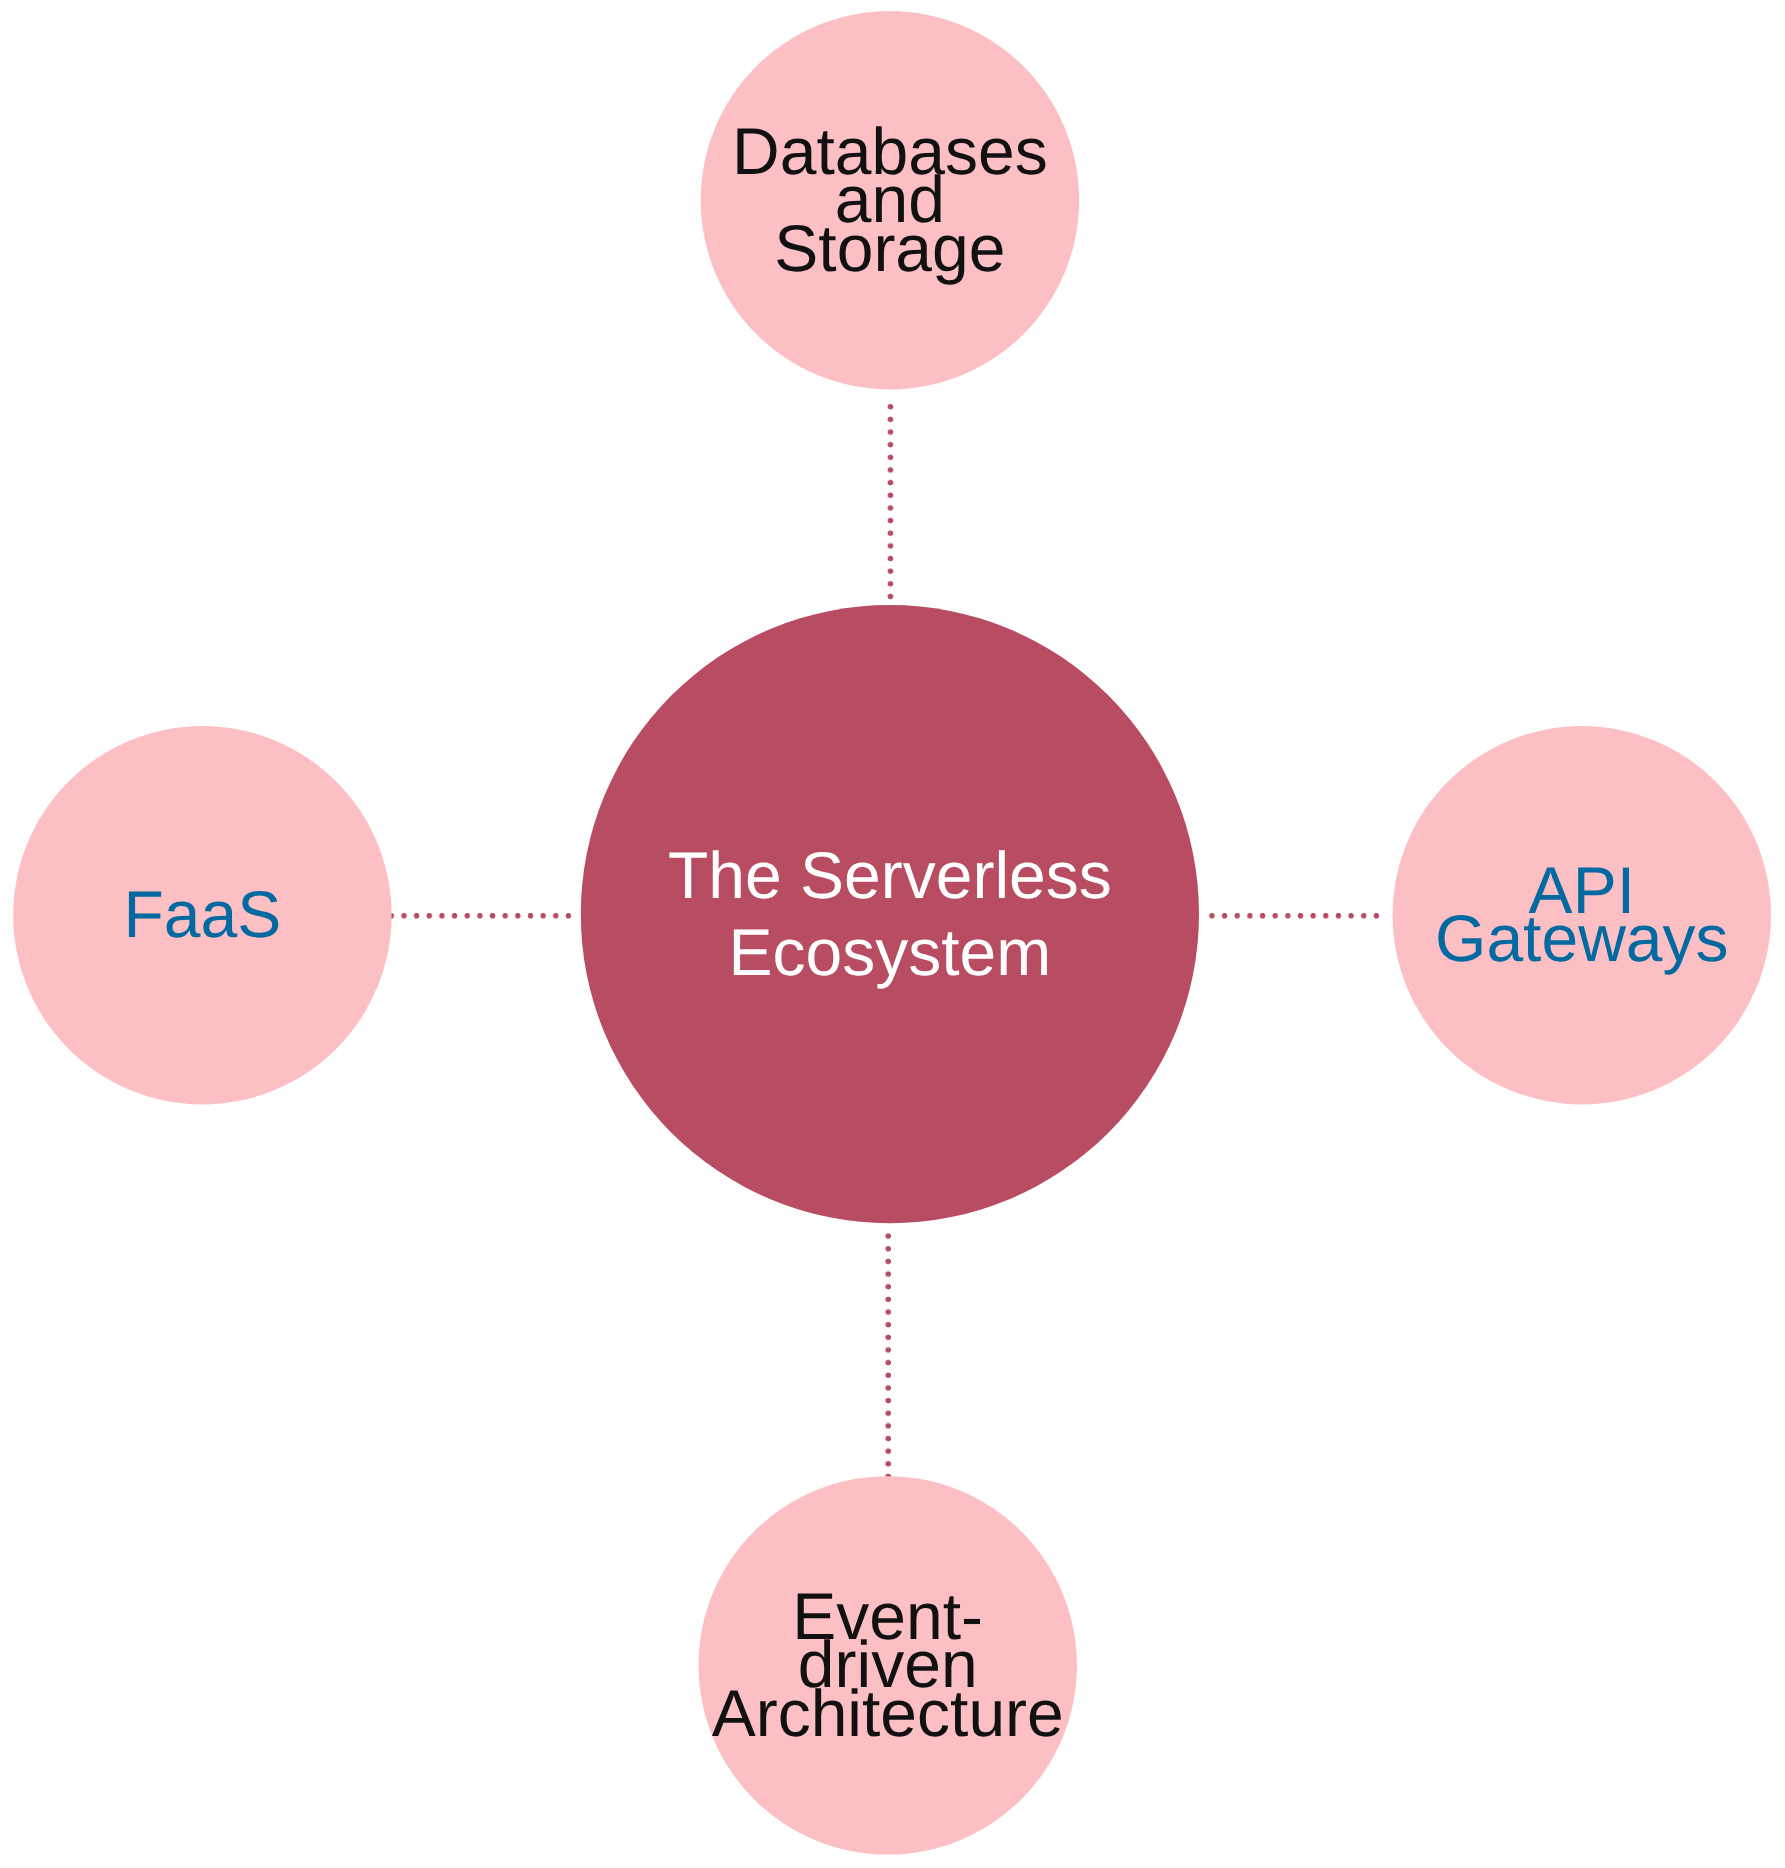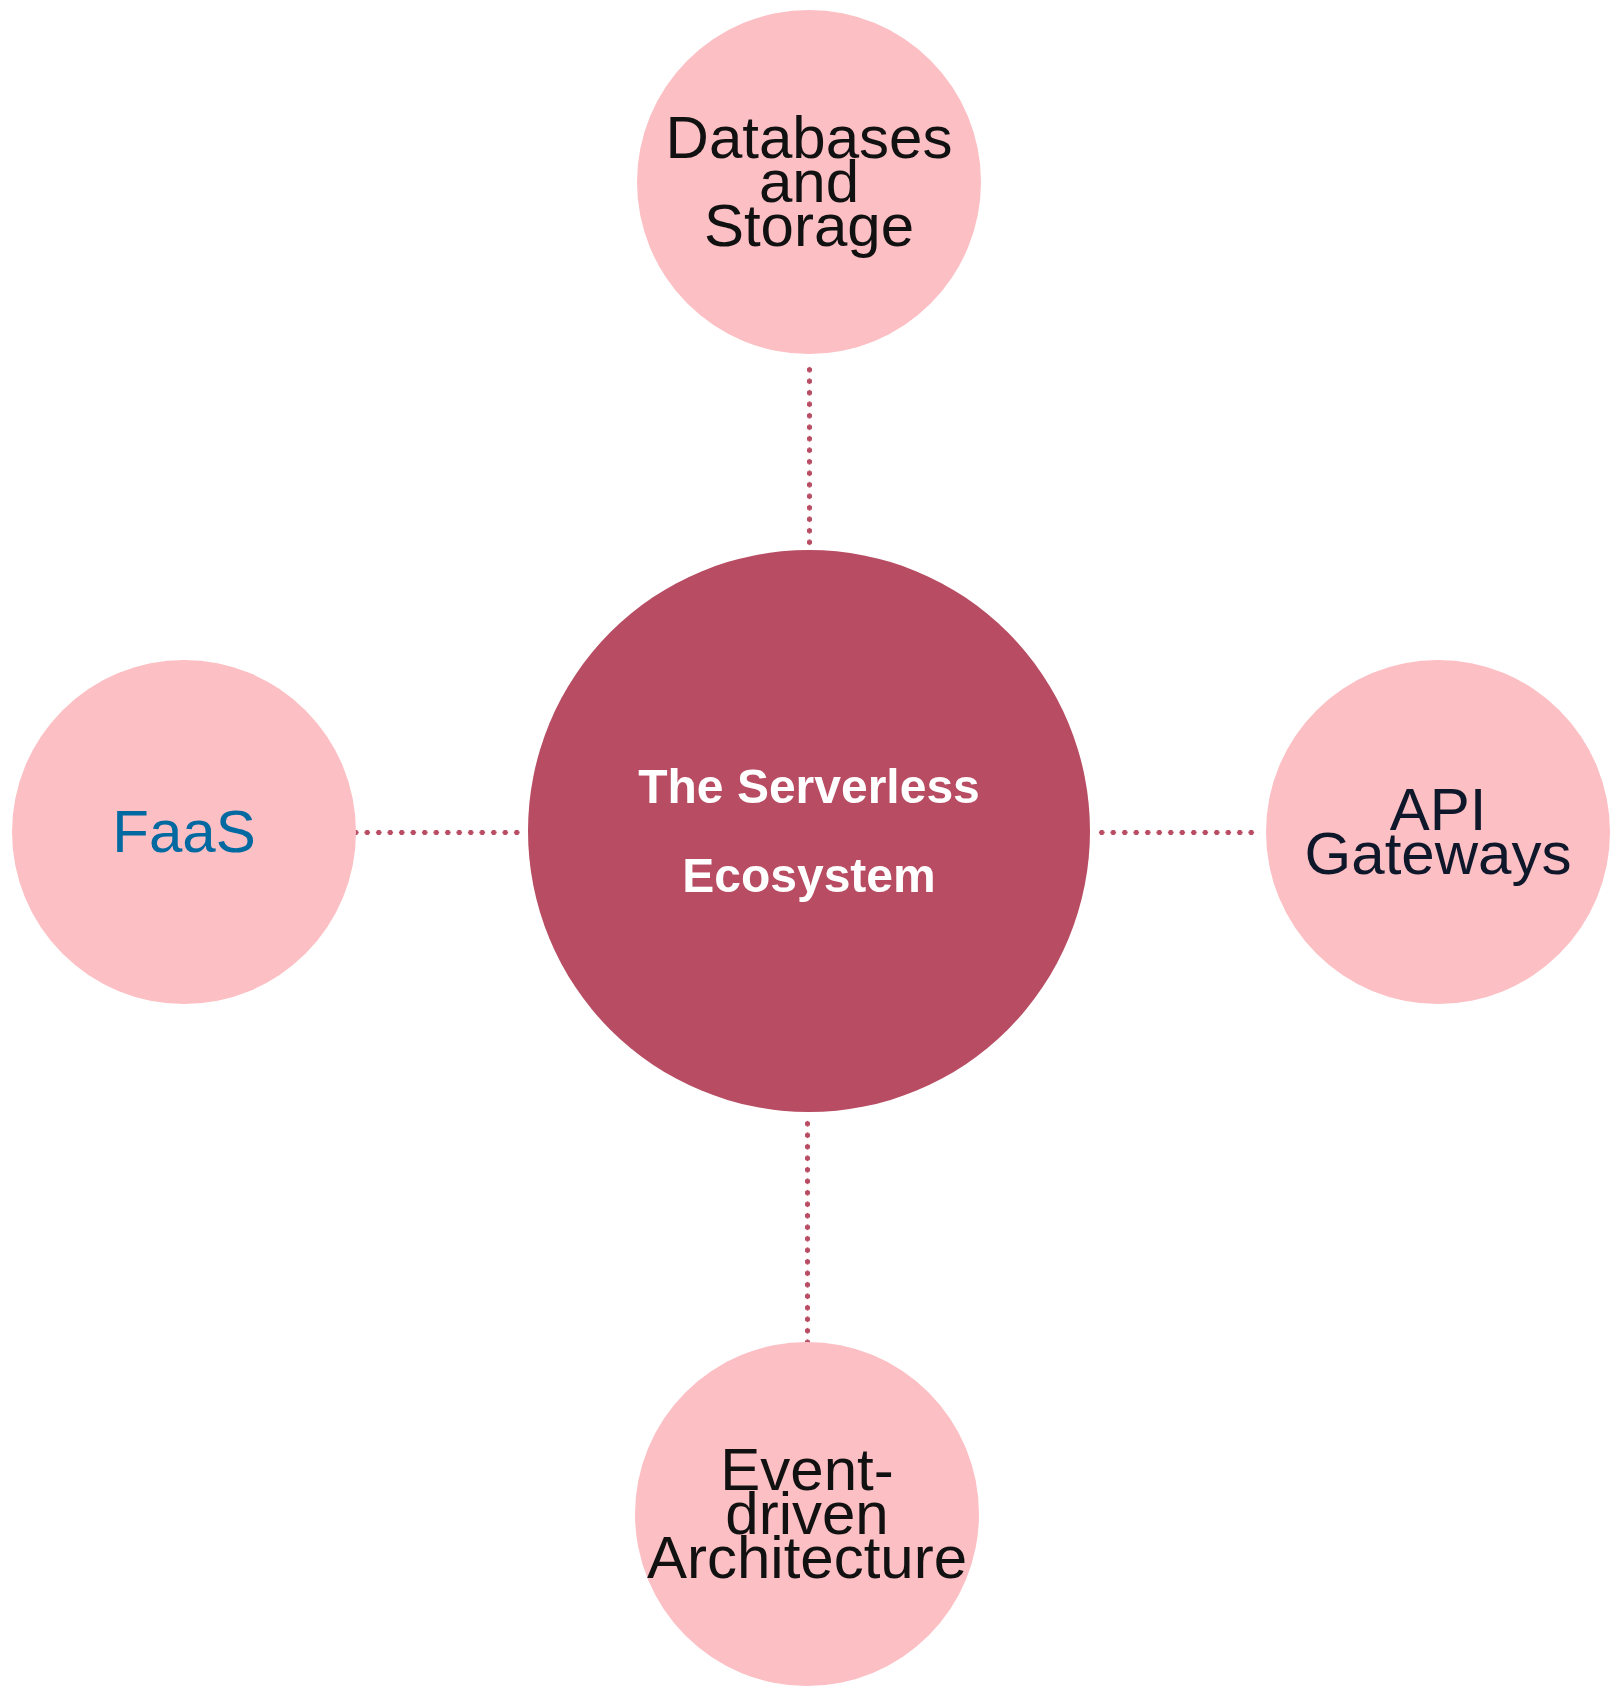--- a/index.html
+++ b/index.html
@@ -1,21 +1,21 @@
 <!DOCTYPE html>
 <html><head>
 <meta charset="utf-8">
 <style>
   html, body { margin:0; padding:0; background:#ffffff; }
   body { width:1623px; height:1698px; position:relative; overflow:hidden;
          font-family:"Liberation Sans", "DejaVu Sans", sans-serif; }
   .circle { position:absolute; border-radius:50%; display:flex; align-items:center;
             justify-content:center; text-align:center; box-sizing:border-box; }
   .center { left:528px; top:550px; width:562px; height:562px; color:#ffffff;
-            font-weight:bold; font-size:48px; line-height:89px; }
+            font-weight:normal; font-size:60px; line-height:70px; }
   .node { width:344px; height:344px; color:#111111; font-size:60px; line-height:44px; }
   .n-top { left:637px; top:10px; }
   .n-left { left:12px; top:660px; }
   .n-right { left:1266px; top:660px; }
   .n-bottom { left:635px; top:1342px; }
   .label { white-space:pre-line; padding:0 20px; }
   .dotline { position:absolute; }
   .dotline.v { width:5px; background-image:radial-gradient(circle, var(--dot) 2.4px, transparent 2.8px);
                background-size:5px 11.5px; background-repeat:repeat-y; }
   .dotline.h { height:5px; background-image:radial-gradient(circle, var(--dot) 2.4px, transparent 2.8px);
@@ -39,21 +39,21 @@
 Ecosystem</span>
   </div>
 
   <div class="circle node n-top" style="background: rgb(252, 191, 196); color: rgb(17, 17, 17);">
     <span class="label">Databases
 and Storage</span>
   </div>
   <div class="circle node n-left" style="background: rgb(252, 191, 196); color: #0369a1;">
     <span class="label">FaaS</span>
   </div>
-  <div class="circle node n-right" style="background: rgb(252, 191, 196); color: #0f172a;">
+  <div class="circle node n-right" style="background: rgb(252, 191, 196); color: #0369a1;">
     <span class="label">API
 Gateways</span>
   </div>
   <div class="circle node n-bottom" style="background: rgb(252, 191, 196); color: rgb(17, 17, 17); align-items: center;">
     <span class="label">Event-
 driven
 Architecture</span>
   </div>
 </div>
 

